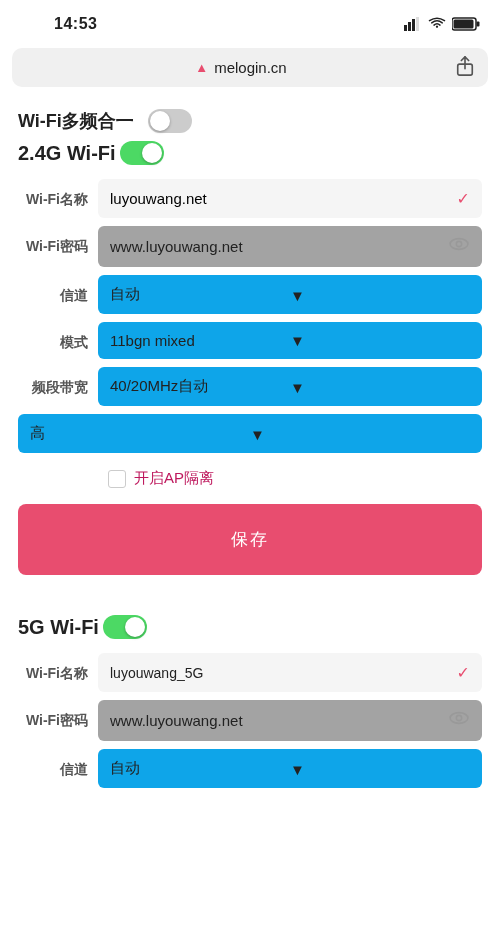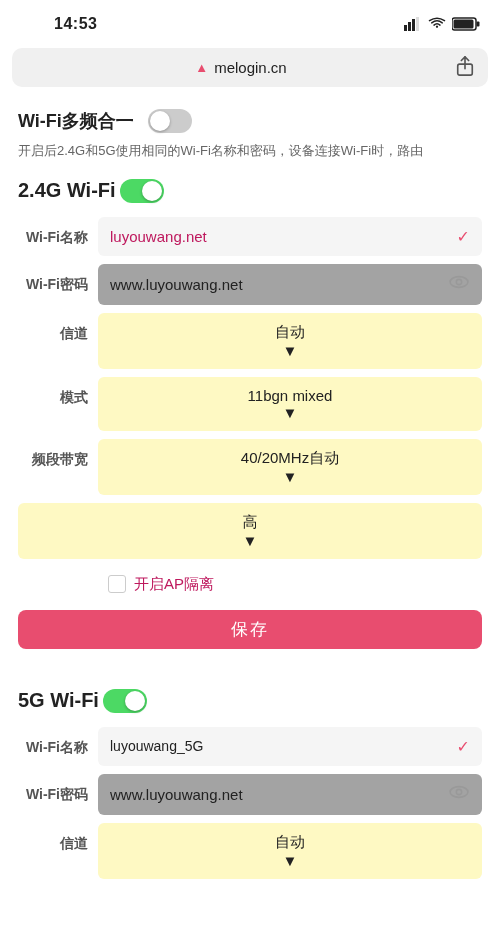--- a/index.html
+++ b/index.html
@@ -188,26 +188,25 @@
       margin-left: 6px;
     }
     .eye-icon {
       color: #999;
       font-size: 18px;
       margin-left: 6px;
       cursor: pointer;
     }
     .select-box {
       display: flex;
-      align-items: center;
-      background: #fef9c3;
+      align-items: flex-end;
+      background: #0ea5e9;
       border-radius: 6px;
       padding: 10px 12px;
       cursor: pointer;
-      flex-direction: column;
     }
     .select-box span {
       flex: 1;
       font-size: 15px;
       color: #222;
     }
     .select-arrow {
       color: #999;
       font-size: 14px;
     }
@@ -235,21 +234,21 @@
       padding: 0 0 20px 0;
       display: flex;
       justify-content: center;
     }
     .save-btn-full {
       width: 100%;
       background: #e84d6f;
       color: white;
       border: none;
       border-radius: 8px;
-      padding: 8px;
+      padding: 24px;
       font-size: 17px;
       font-weight: 500;
       cursor: pointer;
       text-align: center;
       letter-spacing: 2px;
     }
 
     .wifi-block {
       margin-bottom: 20px;
     }
@@ -298,35 +297,34 @@
 </div>
 
 <div class="page-content">
 
   <div class="section-header">
     <span class="section-title">Wi-Fi多频合一</span>
     <div class="toggle off">
       <div class="knob"></div>
     </div>
   </div>
-  <div class="section-desc">开启后2.4G和5G使用相同的Wi-Fi名称和密码，设备连接Wi-Fi时，路由</div>
 
   <div class="wifi-block">
     <div class="wifi-section-header">
       <span class="wifi-section-title">2.4G Wi-Fi</span>
       <div class="toggle on">
         <div class="knob"></div>
       </div>
     </div>
 
     <div class="form-group">
       <span class="form-label">Wi-Fi名称</span>
       <div class="form-field-container">
         <div class="input-with-check">
-          <input type="text" value="luyouwang.net" style="flex: 1 1 0%; border: none; background: transparent; font-size: 15px; color: #be185d; outline: none;">
+          <input type="text" value="luyouwang.net" style="flex: 1 1 0%; border: none; background: transparent; font-size: 15px; color: #000000; outline: none;">
           <span class="check-icon">✓</span>
         </div>
       </div>
     </div>
 
     <div class="form-group">
       <span class="form-label">Wi-Fi密码</span>
       <div class="form-field-container">
         <div class="input-with-icon">
           <input type="text" value="www.luyouwang.net" style="flex: 1 1 0%; border: none; background: transparent; font-size: 15px; color: rgb(34, 34, 34); outline: none;">

